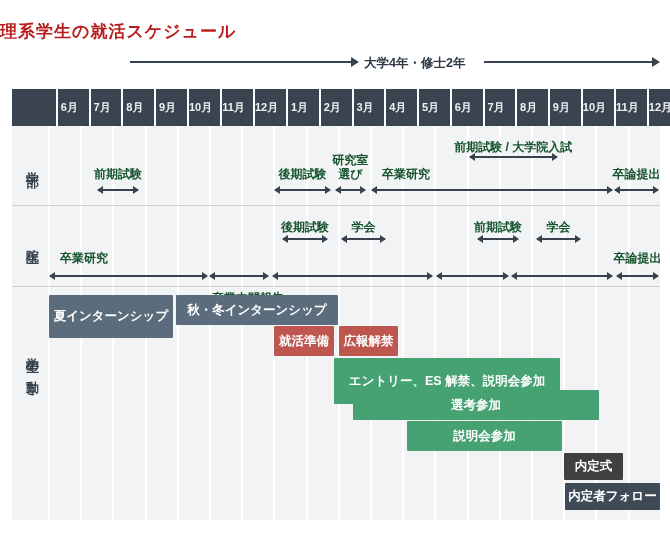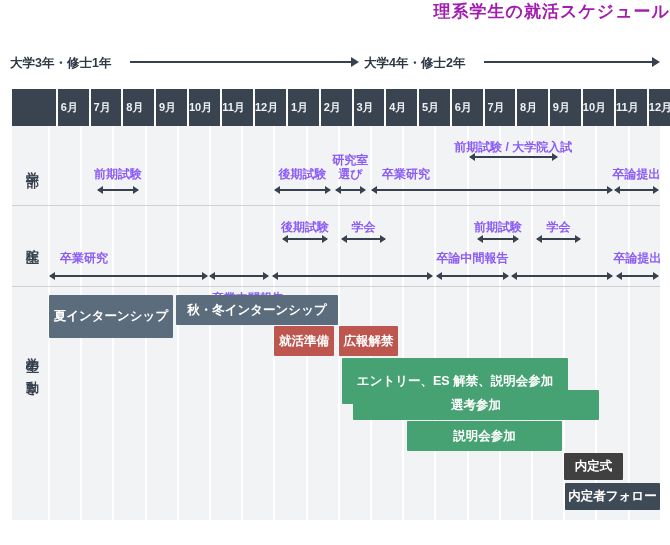--- a/index.html
+++ b/index.html
@@ -1,50 +1,49 @@
 <!DOCTYPE html>
 <html><head>
 <meta charset="utf-8">
 <style>
   html,body{margin:0;padding:0;background:#fff;}
   .stage{position:relative;width:670px;height:545px;background:#fff;overflow:hidden;
          font-family:"Liberation Sans","DejaVu Sans",sans-serif;color:#37424e;}
-  .title{position:absolute;top:0;left:0;width:100%;text-align:right;
-         font-size:17px;font-weight:bold;color:#a21caf;letter-spacing:1px;}
+  .title{position:absolute;top:20px;left:0;width:100%;text-align:left;
+         font-size:17px;font-weight:bold;color:#b91c1c;letter-spacing:1px;}
   .yearlbl{position:absolute;top:55px;font-size:12.5px;font-weight:600;color:#2e3945;white-space:nowrap;}
   .hline{position:absolute;height:2px;background:#37424e;}
   .head-r::after{content:"";position:absolute;right:-2px;top:-4px;width:0;height:0;
          border:5px solid transparent;border-right:0;border-left:8px solid #37424e;}
   .mheader{position:absolute;left:12px;top:89px;width:660px;height:37px;background:#3a4451;display:flex;gap:8px;}
   .hspacer{width:36px;flex:0 0 36px;}
   .mcell{flex:1;box-sizing:border-box;border-left:2px solid #fdfdfe;display:flex;
          align-items:center;justify-content:center;font-size:11px;font-weight:bold;color:#eef1f4;white-space:nowrap;}
   .bodybg{position:absolute;left:12px;top:126px;width:648px;height:394px;background:#f2f3f5;}
   .grid{position:absolute;left:48px;top:126px;width:613px;height:394px;
         background:repeating-linear-gradient(to right,#ffffff 0 2px,transparent 2px 32.2px);}
   .sep{position:absolute;left:12px;width:648px;height:1px;background:#cdd1d5;}
   .rowlbl{position:absolute;writing-mode:vertical-rl;text-orientation:upright;
           font-size:13px;font-weight:600;color:#37424e;letter-spacing:3px;left:23px;}
   .arr{position:absolute;height:2px;background:#37424e;}
   .arr::before{content:"";position:absolute;left:-1px;top:-3px;width:0;height:0;
           border:4px solid transparent;border-left:0;border-right:6px solid #37424e;}
   .arr::after{content:"";position:absolute;right:-1px;top:-3px;width:0;height:0;
           border:4px solid transparent;border-right:0;border-left:6px solid #37424e;}
-  .ann{position:absolute;font-size:12px;font-weight:600;color:#8b5cf6;line-height:14px;
+  .ann{position:absolute;font-size:12px;font-weight:600;color:#14532d;line-height:14px;
        white-space:pre-line;text-align:center;}
   .bar{position:absolute;display:flex;align-items:center;justify-content:center;box-sizing:border-box;
        font-size:12.5px;font-weight:bold;color:#ffffff;border-radius:1px;white-space:nowrap;}
 </style>
 </head>
 <body>
 
 <div class="stage">
   <div class="title">理系学生の就活スケジュール</div>
 
-  <div class="yearlbl" style="left:10px;">大学3年・修士1年</div>
   <div class="hline head-r" style="left:130px;top:61px;width:227px;"></div>
   <div class="yearlbl" style="left:364px;">大学4年・修士2年</div>
   <div class="hline head-r" style="left:484px;top:61px;width:174px;"></div>
 
   <div class="mheader">
     <div class="hspacer"></div>
   <div class="mcell">6月</div>
       <div class="mcell">7月</div>
       <div class="mcell">8月</div>
       <div class="mcell">9月</div>
@@ -85,34 +84,33 @@
     <div class="arr" style="left: 469.82px; top: 156px; width: 86.94px;"></div>
     <div class="ann" style="left: 433.29px; top: 140px; width: 160px;">前期試験 / 大学院入試</div>
     <div class="arr" style="left: 615.042px; top: 189px; width: 42.826px;"></div>
     <div class="ann" style="left: 556.455px; top: 167px; width: 160px;">卒論提出</div>
     <div class="arr" style="left: 49.932px; top: 275px; width: 157.136px;"></div>
     <div class="ann" style="left: 59.932px; top: 251px; text-align: left;">卒業研究</div>
     <div class="arr" style="left: 209.966px; top: 275px; width: 57.96px;"></div>
     <div class="ann" style="left: 168px; top: 251px; width: 160px; margin-top: 40px;">卒業中間報告</div>
     <div class="arr" style="left: 273.078px; top: 275px; width: 159.068px;"></div>
     <div class="arr" style="left: 436.976px; top: 275px; width: 71.162px;"></div>
-    <div class="ann" style="left: 392.557px; top: 251px; width: 160px;">卒論中間報告</div>
     <div class="arr" style="left: 512.002px; top: 275px; width: 100.142px;"></div>
     <div class="arr" style="left: 616.974px; top: 275px; width: 40.894px;"></div>
     <div class="ann" style="left: 557.421px; top: 251px; width: 160px;">卒論提出</div>
     <div class="arr" style="left: 283.06px; top: 238px; width: 43.792px;"></div>
     <div class="ann" style="left: 224.956px; top: 220px; width: 160px;">後期試験</div>
     <div class="arr" style="left: 341.986px; top: 238px; width: 43.148px;"></div>
     <div class="ann" style="left: 283.56px; top: 220px; width: 160px;">学会</div>
     <div class="arr" style="left: 477.87px; top: 238px; width: 40.25px;"></div>
     <div class="ann" style="left: 417.995px; top: 220px; width: 160px;">前期試験</div>
     <div class="arr" style="left: 537.118px; top: 238px; width: 42.826px;"></div>
     <div class="ann" style="left: 478.531px; top: 220px; width: 160px;">学会</div>
     <div class="bar" style="left: 48.966px; top: 295px; width: 123.97px; height: 43px; background: rgb(91, 108, 125);">夏インターンシップ</div>
     <div class="bar" style="left: 176.156px; top: 295px; width: 161.644px; height: 30px; background: rgb(91, 108, 125);">秋・冬インターンシップ</div>
     <div class="bar" style="left: 274.044px; top: 326px; width: 59.892px; height: 30px; background: rgb(189, 86, 78);">就活準備</div>
     <div class="bar" style="left: 338.766px; top: 326px; width: 59.248px; height: 30px; background: rgb(189, 86, 78);">広報解禁</div>
-    <div class="bar" style="left: 342px; top: 358px; width: 226.044px; height: 46px; background: rgb(70, 161, 115);">エントリー、ES 解禁、説明会参加</div>
+    <div class="bar" style="left: 334px; top: 358px; width: 226.044px; height: 46px; background: rgb(70, 161, 115);">エントリー、ES 解禁、説明会参加</div>
     <div class="bar" style="left: 352.934px; top: 390px; width: 246px; height: 30px; background: rgb(70, 161, 115);">選考参加</div>
     <div class="bar" style="left: 407.03px; top: 421px; width: 155.204px; height: 30px; background: rgb(70, 161, 115);">説明会参加</div>
     <div class="bar" style="left: 564.166px; top: 453px; width: 58.604px; height: 27px; background: #404040;">内定式</div>
     <div class="bar" style="left: 565.132px; top: 483px; width: 94.668px; height: 27px; background: rgb(63, 74, 87);">内定者フォロー</div>
   </div>
 
 </body></html>

